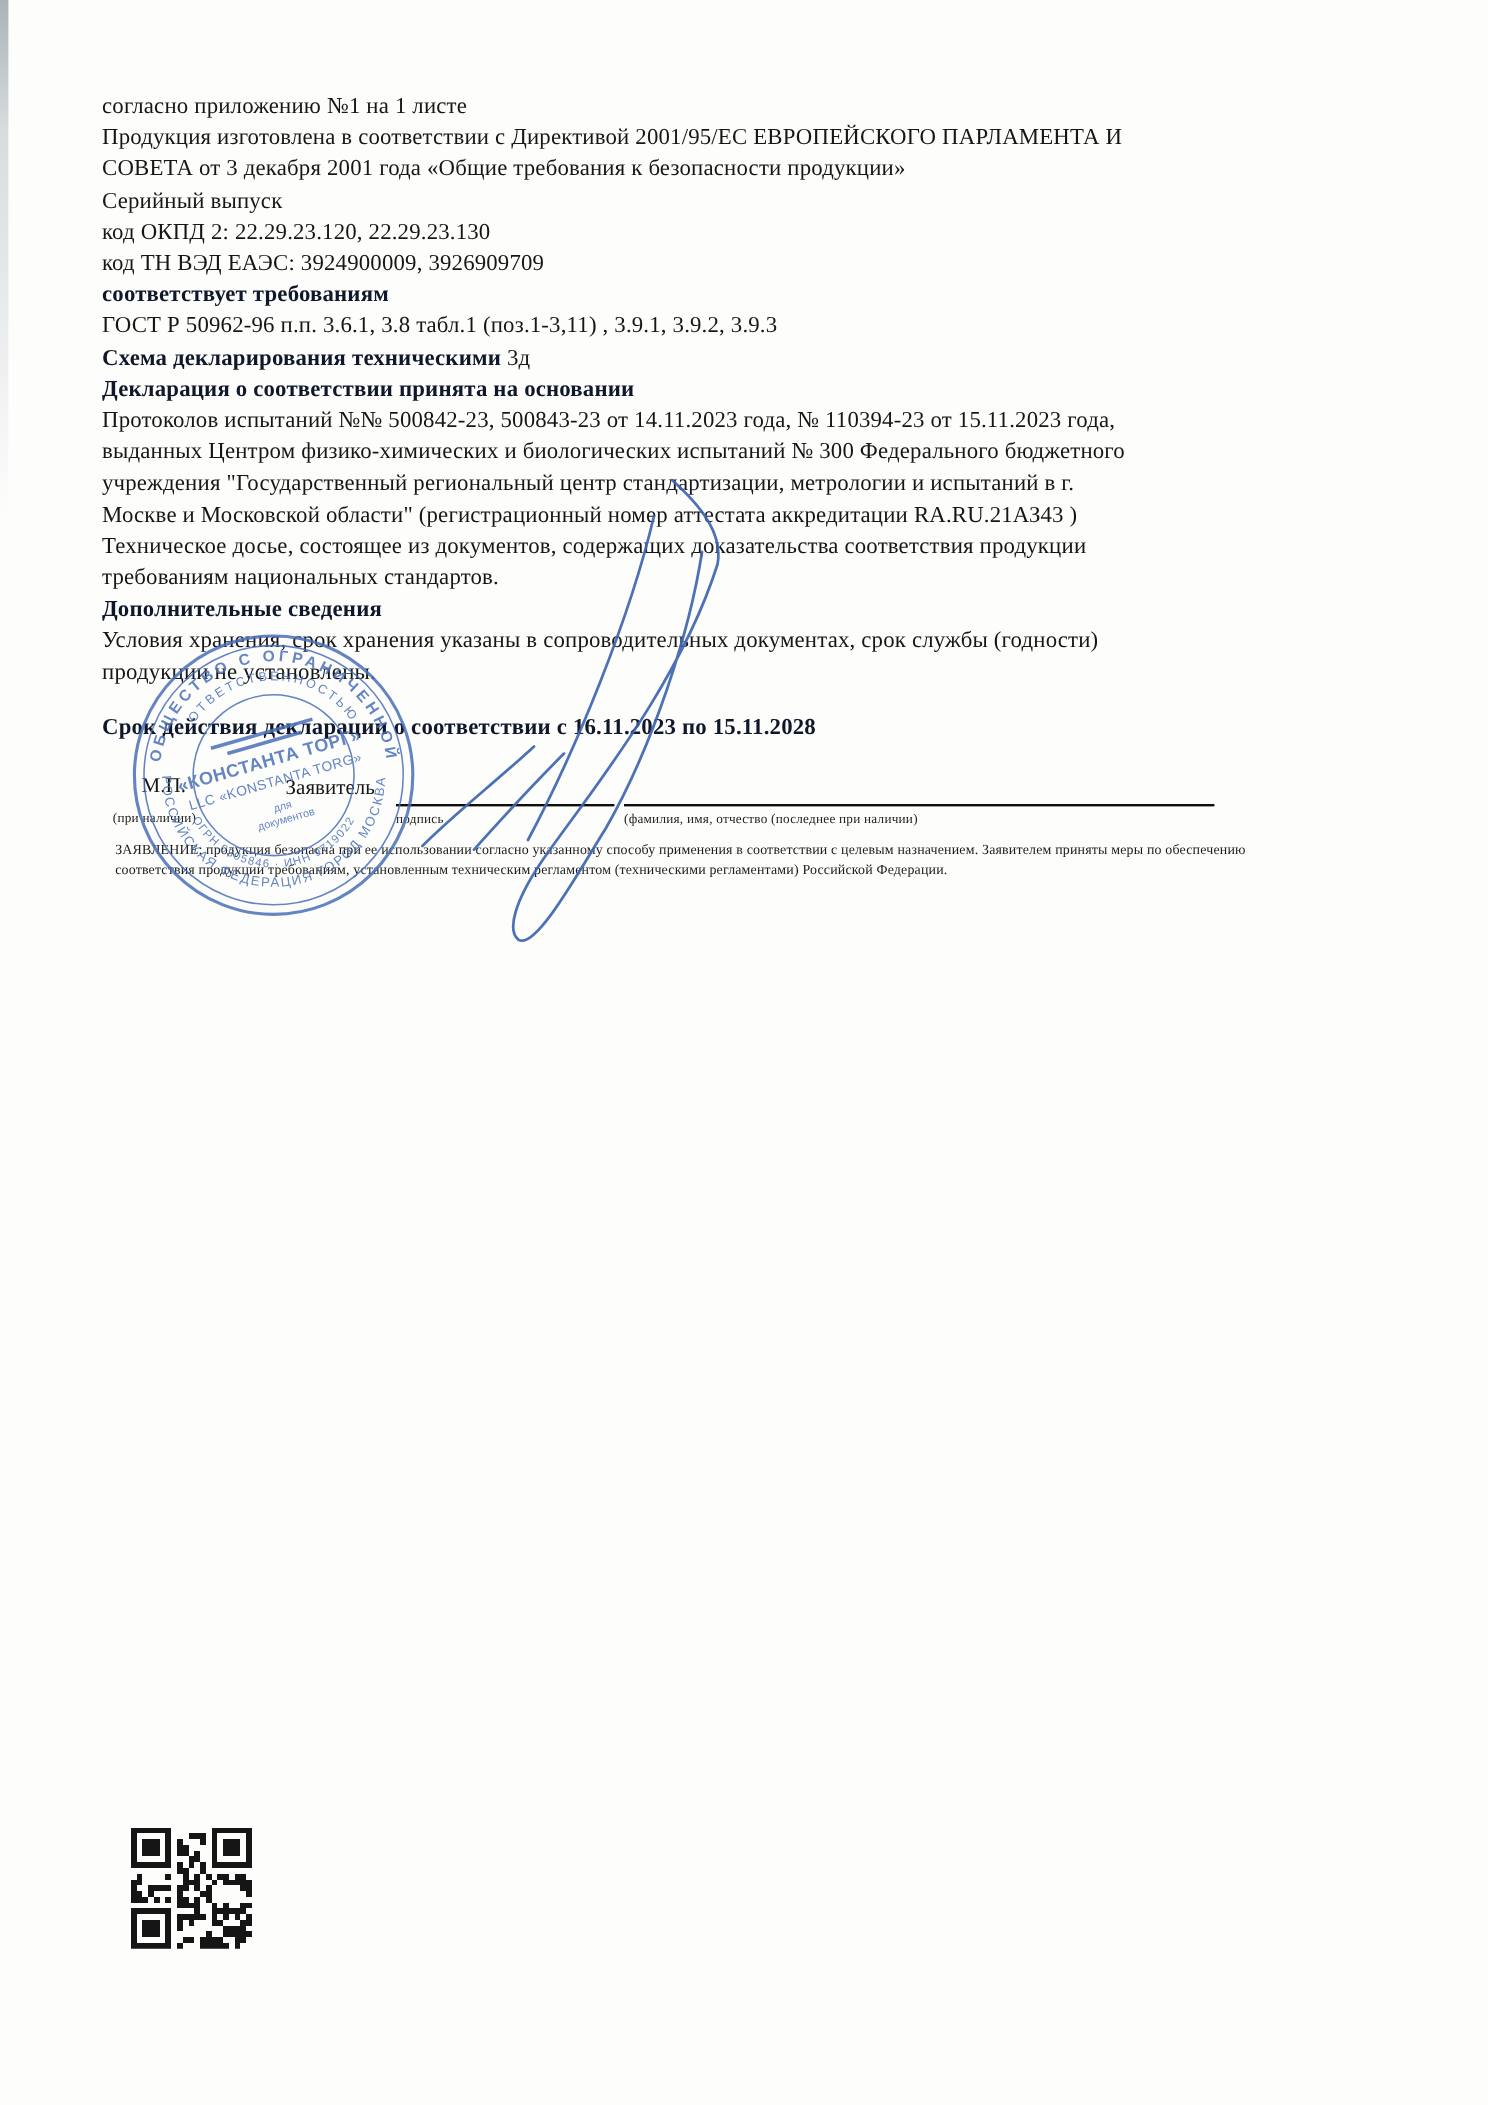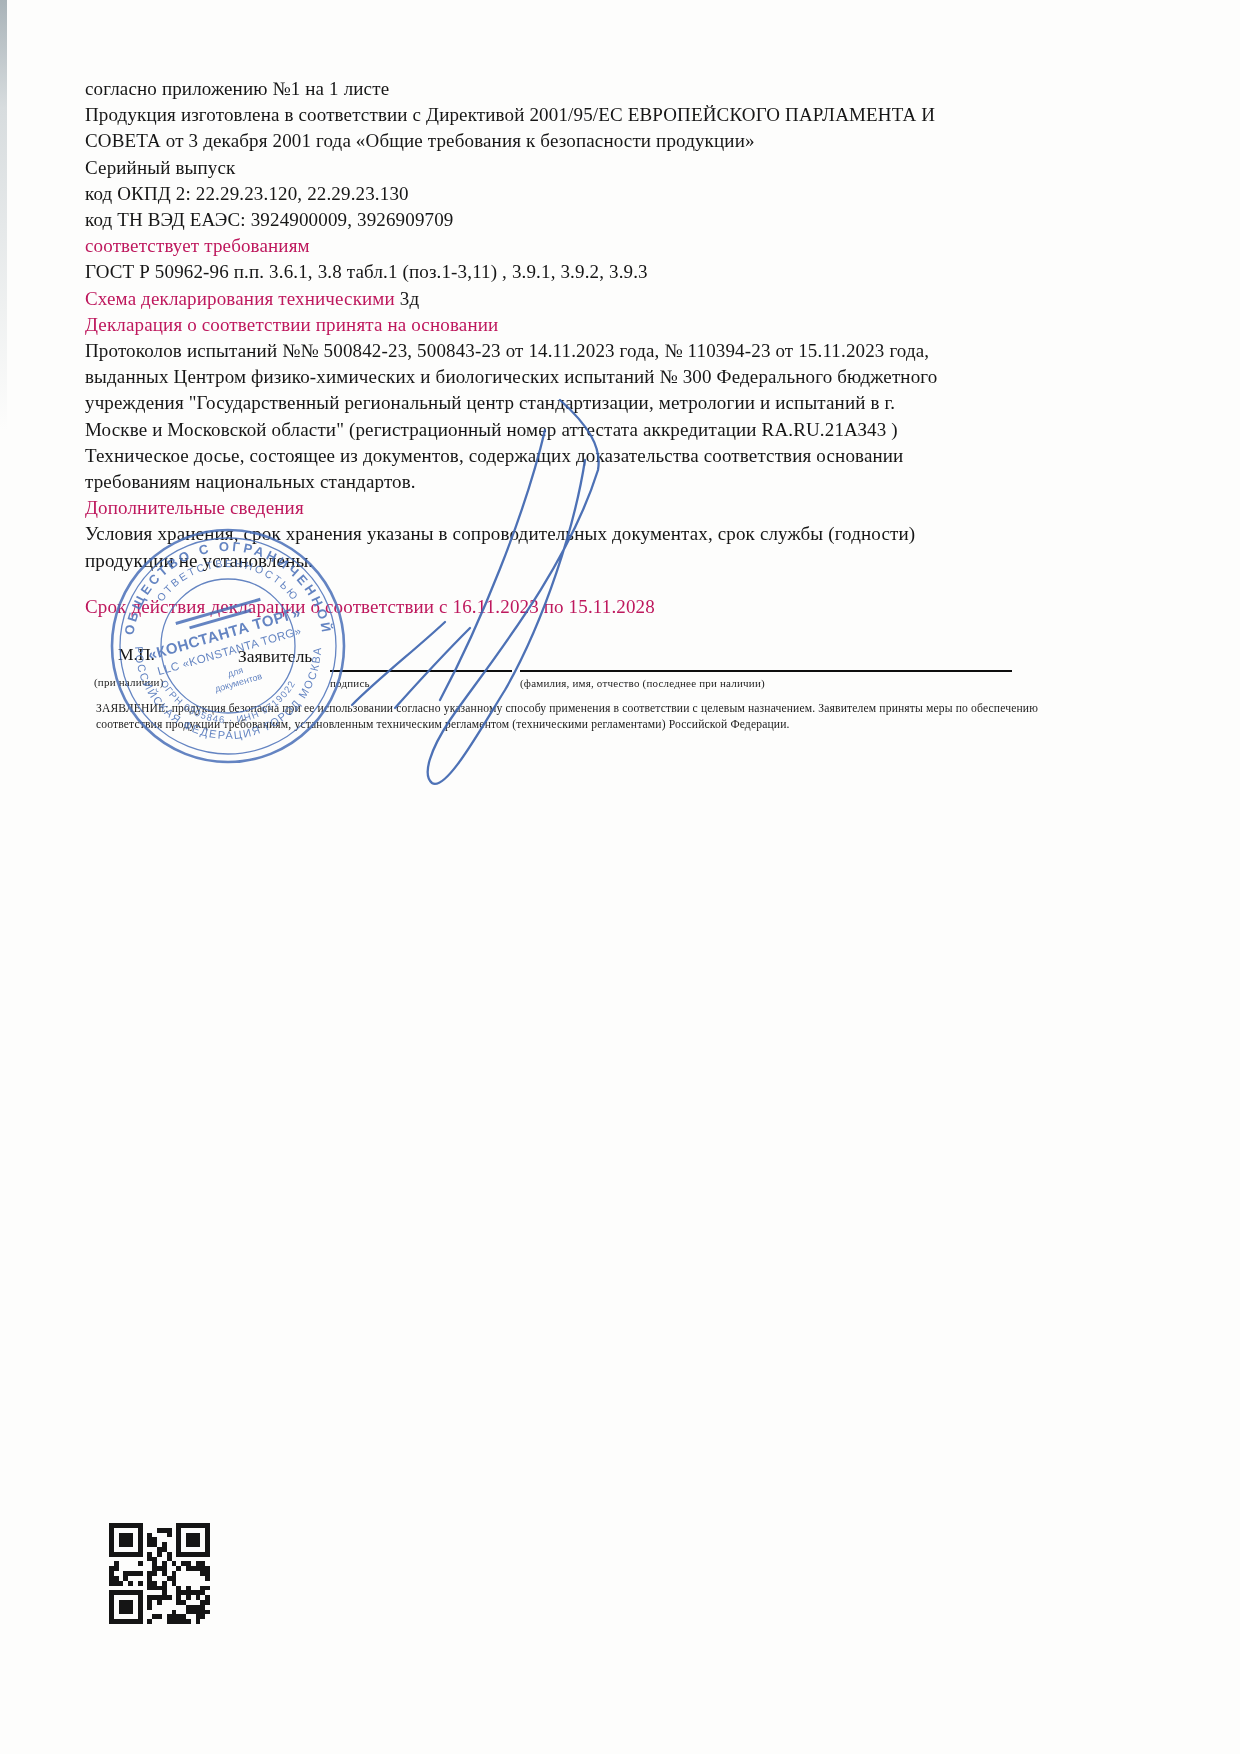--- a/index.html
+++ b/index.html
@@ -12,21 +12,21 @@
   .scan-edge{
     position:absolute; left:0; top:0; width:7px; height:430px;
     background:linear-gradient(180deg,#a9b3b8 0%, #d7dcde 25%, rgba(240,242,243,0) 100%);
   }
   .doc-lines{
     position:absolute; left:85px; top:76px; width:960px;
     font-size:19px; line-height:26.2px; letter-spacing:0.15px;
     white-space:nowrap;
   }
   .doc-lines .tl{min-height:26.2px;}
-  .doc-lines .b, .b{font-weight:normal; color:#be185d;}
+  .doc-lines .b, .b{font-weight:bold; color:#0f172a;}
   .sig-label{position:absolute; font-size:17.5px;}
   .sig-caption{position:absolute; font-size:11px; letter-spacing:0.2px; color:#222;}
   .sig-line{position:absolute; border-bottom:2.2px solid #0e0e0e; height:0;}
   .center{text-align:left;}
   .fio-name{position:absolute; font-size:20px; letter-spacing:0.3px; text-align:center;}
   .statement{
     position:absolute; left:96px; top:701px; width:1060px;
     font-size:11.6px; line-height:15.5px; letter-spacing:0.15px; color:#1b1b1b;
     white-space:nowrap;
   }
@@ -50,21 +50,21 @@
       <div class="tl"><span>код ОКПД 2: 22.29.23.120, 22.29.23.130</span></div>
       <div class="tl"><span>код ТН ВЭД ЕАЭС: 3924900009, 3926909709</span></div>
       <div class="tl"><span class="b">соответствует требованиям</span></div>
       <div class="tl"><span>ГОСТ Р 50962-96 п.п. 3.6.1, 3.8 табл.1 (поз.1-3,11) , 3.9.1, 3.9.2, 3.9.3</span></div>
       <div class="tl"><span class="b">Схема декларирования техническими </span><span>3д</span></div>
       <div class="tl"><span class="b">Декларация о соответствии принята на основании</span></div>
       <div class="tl"><span>Протоколов испытаний №№ 500842-23, 500843-23 от 14.11.2023 года, № 110394-23 от 15.11.2023 года,</span></div>
       <div class="tl"><span>выданных Центром физико-химических и биологических испытаний № 300 Федерального бюджетного</span></div>
       <div class="tl"><span>учреждения "Государственный региональный центр стандартизации, метрологии и испытаний в г.</span></div>
       <div class="tl"><span>Москве и Московской области" (регистрационный номер аттестата аккредитации RA.RU.21АЗ43 )</span></div>
-      <div class="tl"><span>Техническое досье, состоящее из документов, содержащих доказательства соответствия основании</span></div>
+      <div class="tl"><span>Техническое досье, состоящее из документов, содержащих доказательства соответствия продукции</span></div>
       <div class="tl"><span>требованиям национальных стандартов.</span></div>
       <div class="tl"><span class="b">Дополнительные сведения</span></div>
       <div class="tl"><span>Условия хранения, срок хранения указаны в сопроводительных документах, срок службы (годности)</span></div>
       <div class="tl"><span>продукции не установлены.</span></div>
       <div class="tl" style="margin-top: 20px;"><span class="b">Срок действия декларации о соответствии с 16.11.2023 по 15.11.2028</span></div>
     </div>
 
   <div class="sig-label" style="left:118px; top:644px;">М.П.</div>
   <div class="sig-caption" style="left:94px; top:676px;">(при наличии)</div>
   <div class="sig-label" style="left:238px; top:646px;">Заявитель</div>

